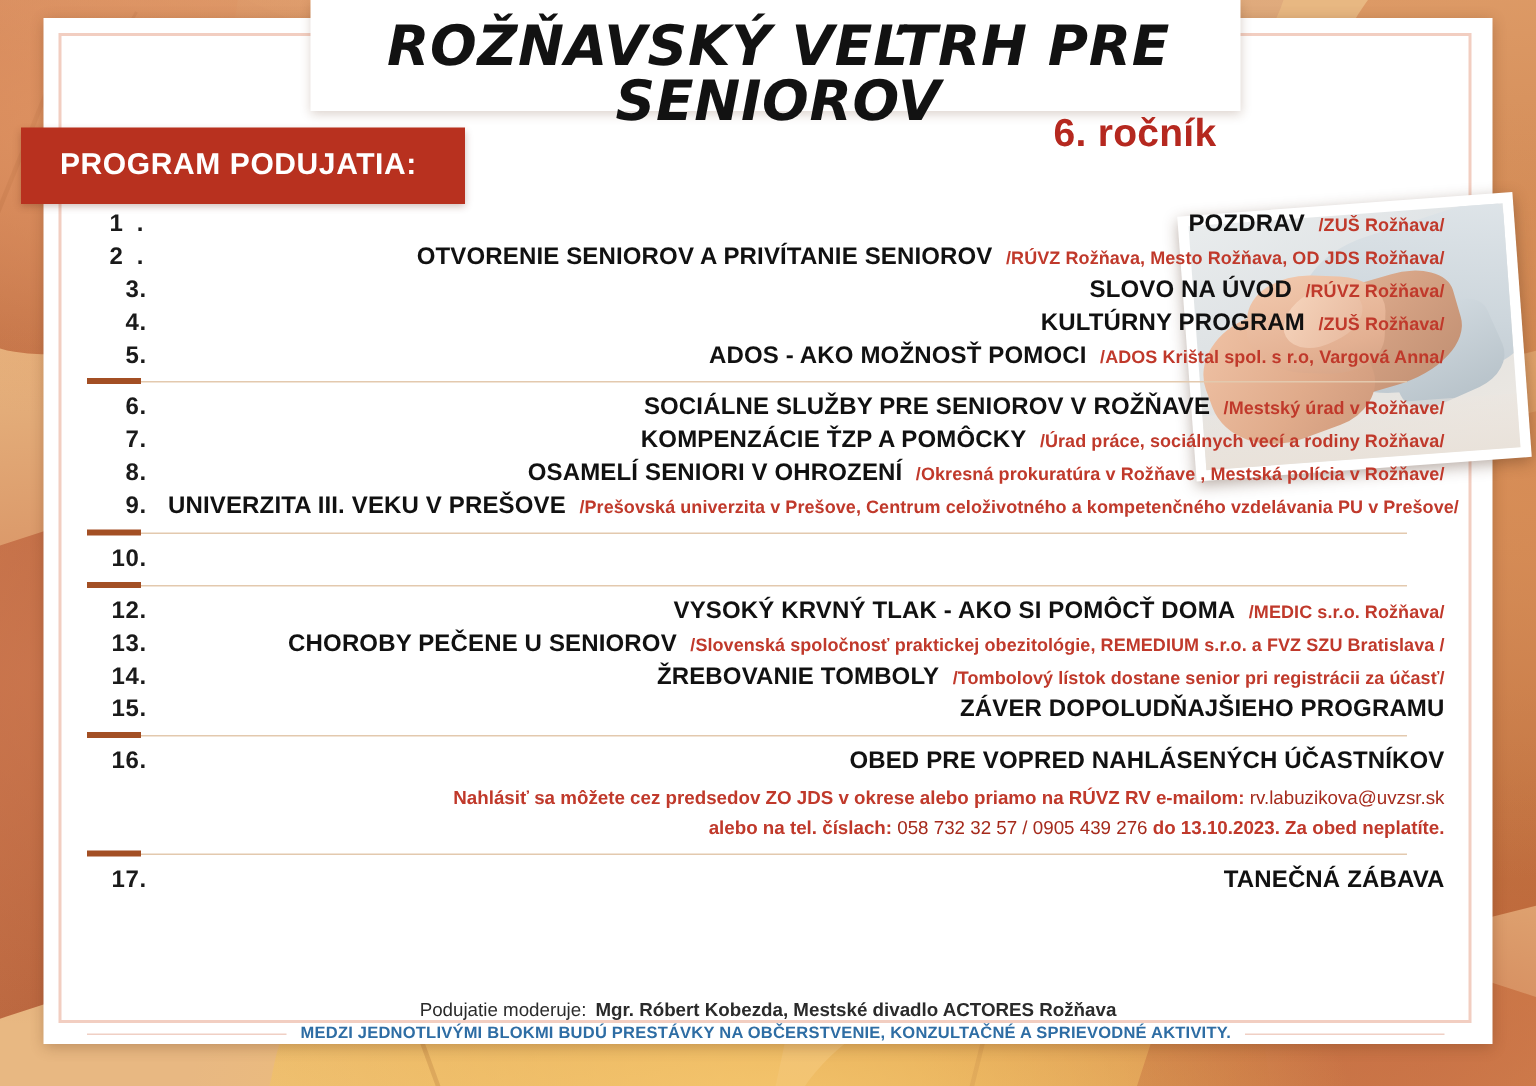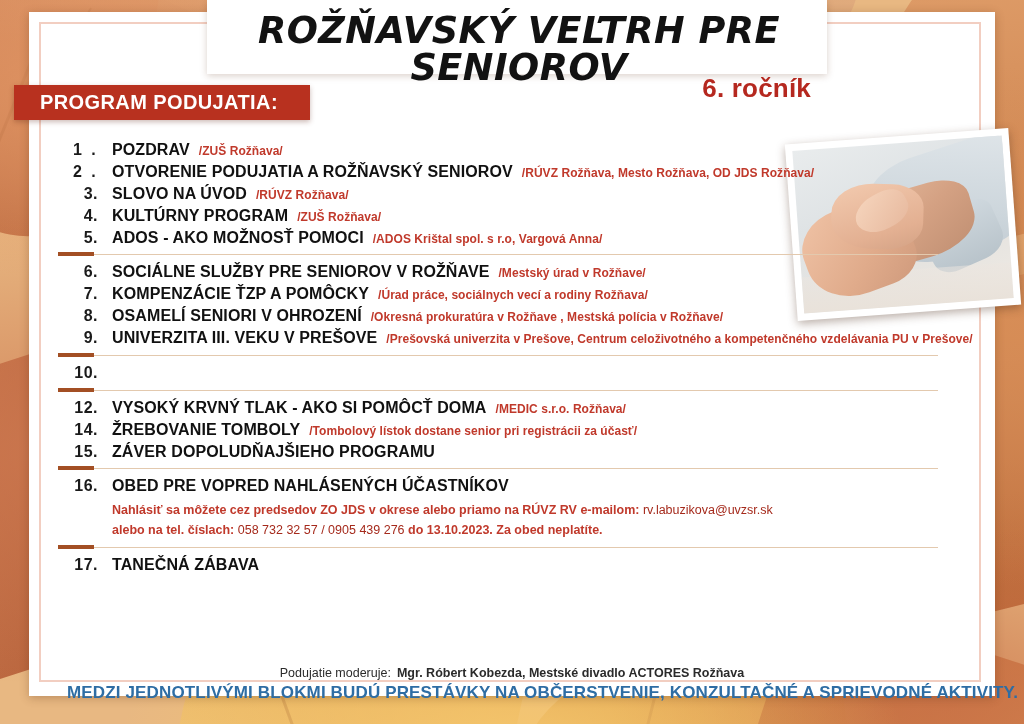--- a/index.html
+++ b/index.html
@@ -49,21 +49,21 @@
     letter-spacing:.5px;color:#121212;line-height:1;
     transform:scaleX(.99);
   }
   #edition{
     position:absolute;right:16px;top:55px;
     font-size:26px;font-weight:bold;color:#b5281f;letter-spacing:.2px;margin-top:18px;
   }
 
   
   #program-banner{
-    position:absolute;left:14px;top:85px;width:296px;height:35px;
+    position:absolute;left:14px;top:85px;width:296px;height:51px;
     background:#b8311f;
     box-shadow:0 2px 5px rgba(90,30,15,.30);
     display:flex;align-items:center;
   }
   #program-banner-label{
     color:#ffffff;font-size:20px;font-weight:bold;letter-spacing:.4px;
     margin-left:26px;
   }
 
   
@@ -128,21 +128,21 @@
   .item{
     display:flex;align-items:baseline;
     padding:2px 0 1px 0;
     line-height:1.18;
   }
   .num{
     flex:0 0 auto;width:40px;text-align:right;
     font-size:16px;font-weight:bold;color:#1a1a1a;letter-spacing:.5px;
   }
   .num.sp{letter-spacing:2.4px;}
-  .body{flex:1 1 auto;padding-left:14px;}
+  .body{flex:1 1 auto;padding-left:14px;text-align:right;}
   .ttl{
     font-size:16px;font-weight:bold;color:#111111;letter-spacing:.1px;
     white-space:nowrap;
   }
   .note{
     font-size:12px;font-weight:bold;color:#c0392b;letter-spacing:.05px;
     margin-left:9px;white-space:nowrap;
   }
   .note.below{display:block;margin-left:0;margin-top:1px;}
 
@@ -159,21 +159,21 @@
     font-size:12.5px;color:#2b2b2b;
   }
   #moderator .lbl{font-weight:normal;}
   #moderator .val{font-weight:bold;margin-left:6px;}
   #footer-note{
     position:absolute;left:58px;top:683px;width:905px;
     display:flex;align-items:center;gap:9px;
   }
   #footer-note .rule{flex:1 1 auto;height:1px;background:#f0cfc4;}
   #footer-note .txt{
-    flex:0 0 auto;font-size:17px;font-weight:bold;color:#2e6da4;
+    flex:0 0 auto;font-size:11px;font-weight:bold;color:#2e6da4;
     letter-spacing:.15px;
   }
 </style>
 </head>
 <body>
 
 <div id="bg">
   <div class="lf" style="left:-70px;top:-40px;width:230px;height:280px;background:linear-gradient(150deg,#d98f63,#b9643a);transform:rotate(24deg);"></div>
   <div class="lf" style="left:-90px;top:360px;width:250px;height:300px;background:linear-gradient(120deg,#c9744a,#a8502c);transform:rotate(-18deg);"></div>
   <div class="lf" style="left:160px;top:-110px;width:300px;height:220px;background:linear-gradient(180deg,#e0a878,#c9825a);transform:rotate(8deg);"></div>
@@ -218,21 +218,21 @@
     <div class="group">
       <div class="item">
         <span class="num sp">1 .</span>
         <div class="body">
           <div><span class="ttl">POZDRAV</span><span class="note">/ZUŠ Rožňava/</span></div>
         </div>
       </div>
       <div class="item">
         <span class="num sp">2 .</span>
         <div class="body">
-          <div><span class="ttl">OTVORENIE PODUJATIA A ROŽŇAVSKÝ SENIOROV</span><span class="note">/RÚVZ Rožňava, Mesto Rožňava,  OD JDS Rožňava/</span></div>
+          <div><span class="ttl">OTVORENIE SENIOROV A PRIVÍTANIE SENIOROV</span><span class="note">/RÚVZ Rožňava, Mesto Rožňava,  OD JDS Rožňava/</span></div>
         </div>
       </div>
       <div class="item">
         <span class="num">3.</span>
         <div class="body">
           <div><span class="ttl">SLOVO NA ÚVOD</span><span class="note">/RÚVZ Rožňava/</span></div>
         </div>
       </div>
       <div class="item">
         <span class="num">4.</span>
@@ -288,20 +288,26 @@
     </div>
     <div class="sep">
       <span class="thin"></span>
       <span class="dash"></span>
     </div>
     <div class="group">
       <div class="item">
         <span class="num">12.</span>
         <div class="body">
           <div><span class="ttl">VYSOKÝ KRVNÝ TLAK - AKO SI POMÔCŤ DOMA</span><span class="note">/MEDIC s.r.o. Rožňava/</span></div>
+        </div>
+      </div>
+      <div class="item">
+        <span class="num">13.</span>
+        <div class="body">
+          <div><span class="ttl">CHOROBY PEČENE U SENIOROV</span><span class="note">/Slovenská spoločnosť praktickej obezitológie, REMEDIUM s.r.o. a FVZ SZU Bratislava /</span></div>
         </div>
       </div>
       <div class="item">
         <span class="num">14.</span>
         <div class="body">
           <div><span class="ttl">ŽREBOVANIE TOMBOLY</span><span class="note">/Tombolový lístok dostane senior pri registrácii za účasť/</span></div>
         </div>
       </div>
       <div class="item">
         <span class="num">15.</span>

